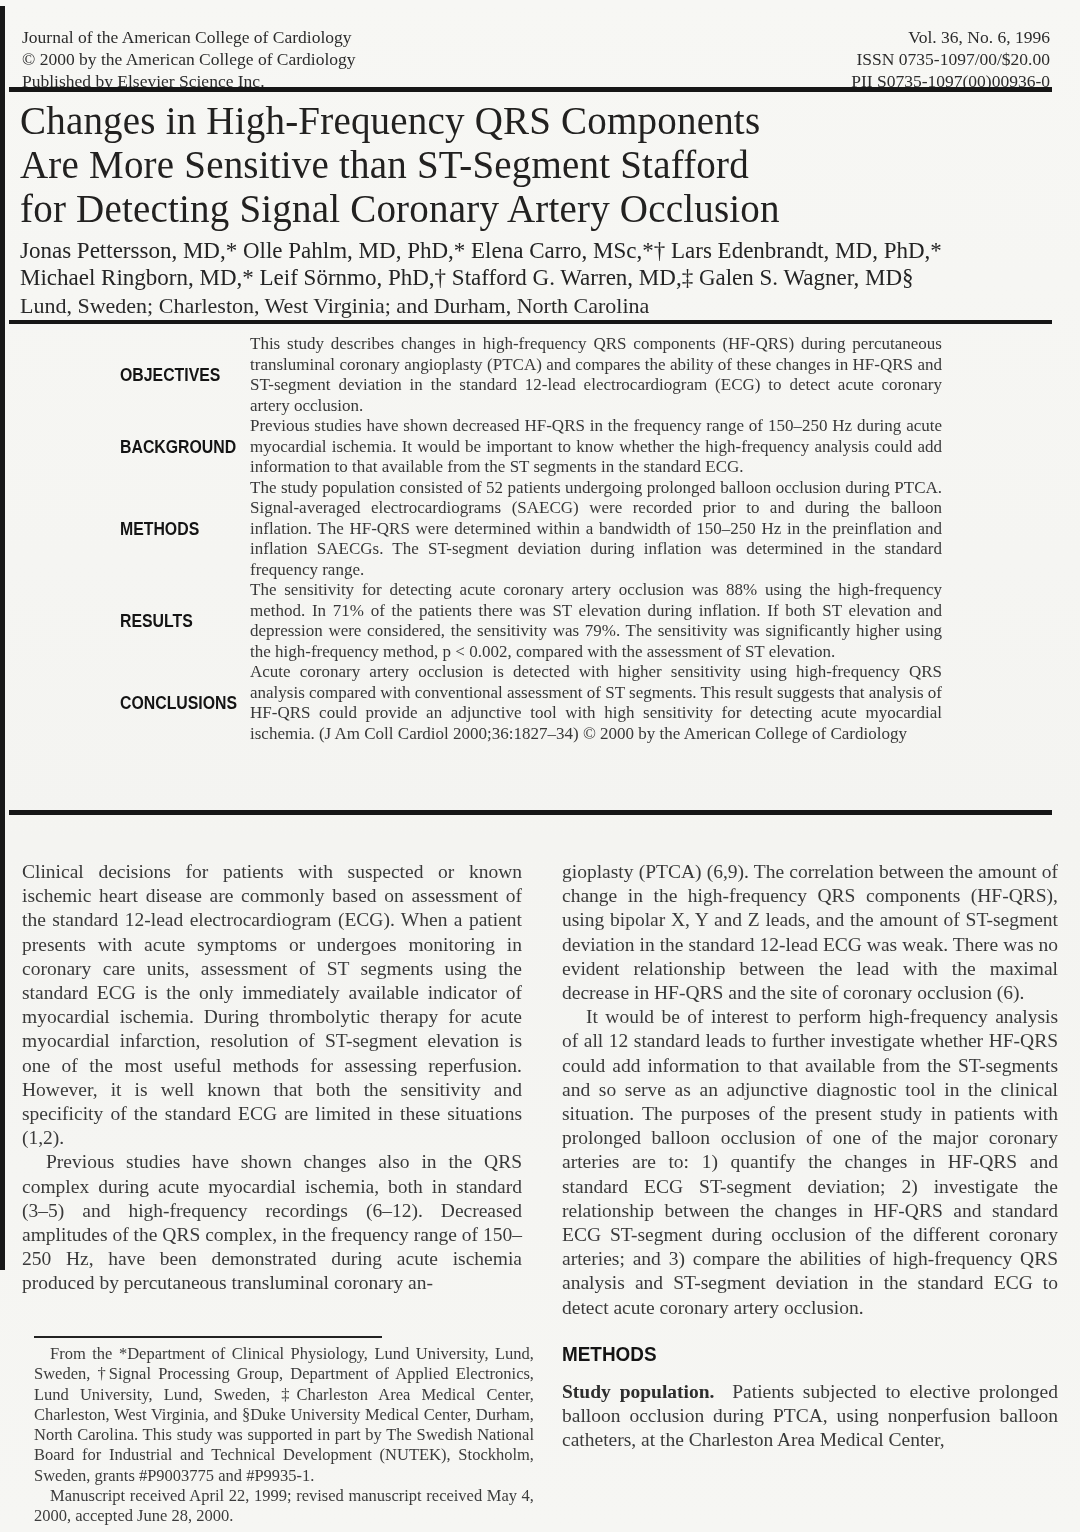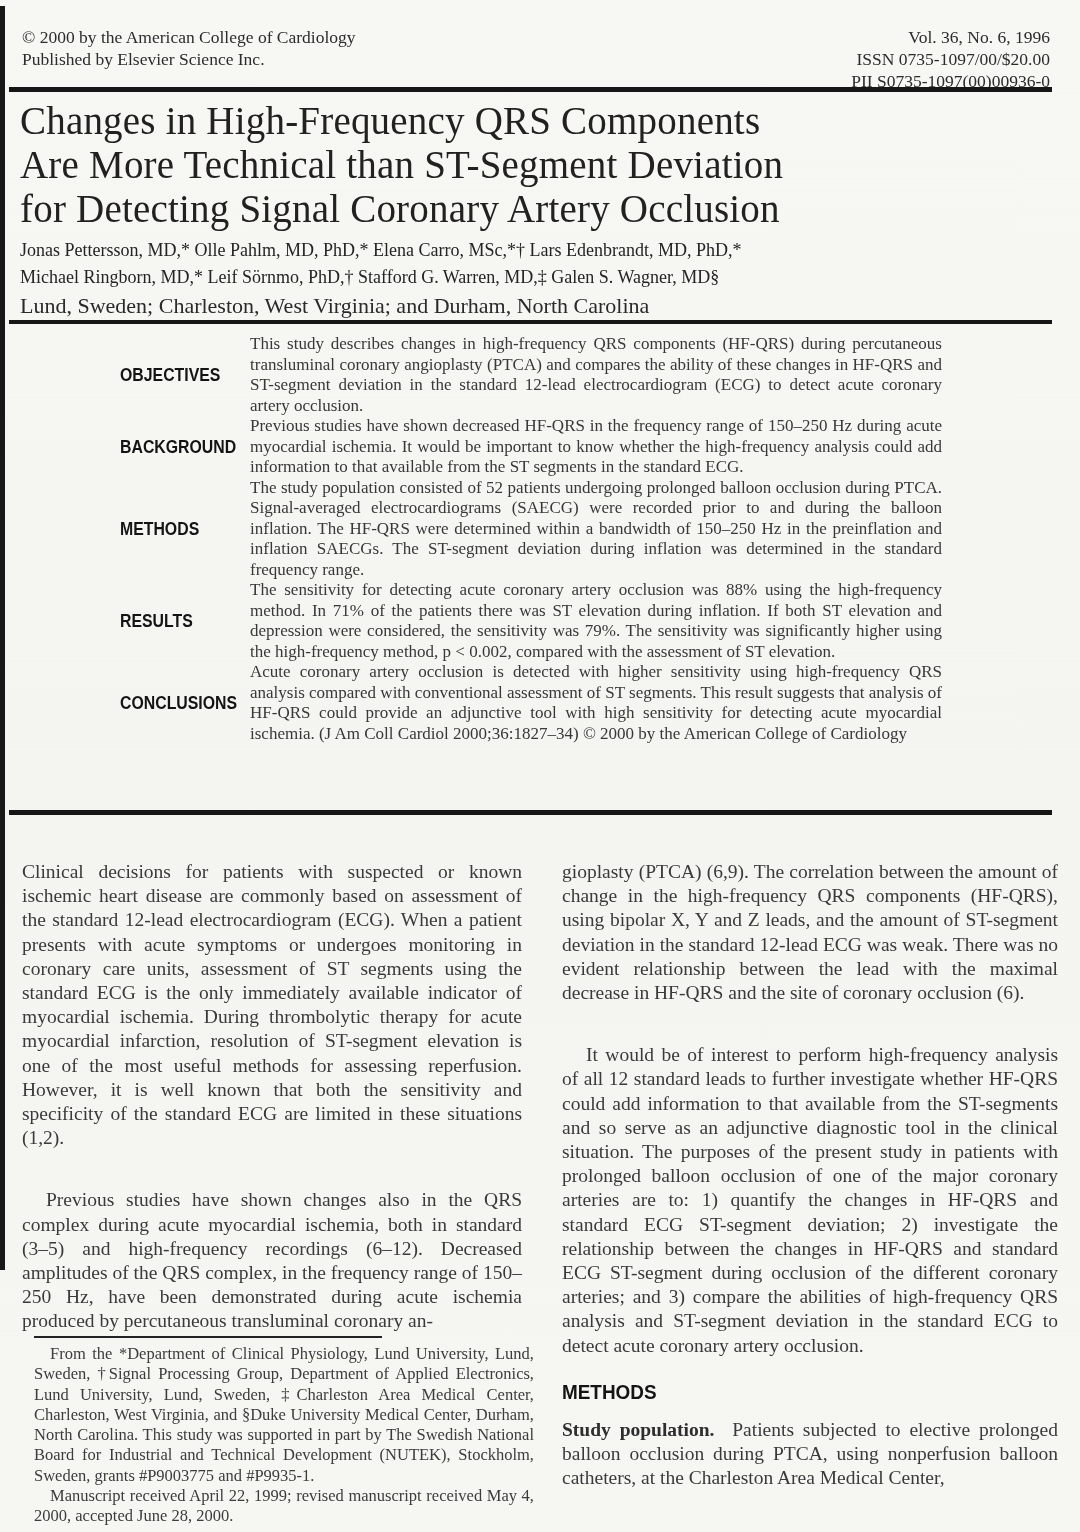--- a/index.html
+++ b/index.html
@@ -42,21 +42,21 @@
     position: absolute;
     top: 99px; left: 20px; right: 20px;
     font-size: 39px;
     line-height: 44px;
     color: #222120;
     letter-spacing: 0.2px;
   }
   .authors {
     position: absolute;
     top: 237px; left: 20px; right: 20px;
-    font-size: 18px;
+    font-size: 23px;
     line-height: 27px;
     color: #242424;
   }
   .affiliation {
     position: absolute;
     top: 293px; left: 20px; right: 20px;
     font-size: 22px;
     color: #2a2a2a;
   }
   .abstract {
@@ -91,21 +91,21 @@
     display: grid;
     grid-template-columns: 500px 496px;
     column-gap: 40px;
   }
   .col p {
     font-size: 19.5px;
     line-height: 24.2px;
     text-align: justify;
     color: #3a3a3a;
   }
-  .col p.indent { text-indent: 24px; margin-top: 38px; }
+  .col p.indent { text-indent: 24px; }
   .methods-heading {
     font-family: "Liberation Sans", sans-serif;
     font-weight: 700;
     font-size: 21px;
     color: #141414;
     margin-top: 22px;
     margin-bottom: 14px;
     transform: scaleX(0.9);
     transform-origin: 0 50%;
   }
@@ -131,35 +131,36 @@
 </style>
 </head>
 <body>
 
 <div class="page">
 
   <div class="scan-bar"></div>
 
   <div class="jheader">
     <div class="left">
+      <div>Journal of the American College of Cardiology</div>
       <div>© 2000 by the American College of Cardiology</div>
       <div>Published by Elsevier Science Inc.</div>
     </div>
     <div class="right">
       <div>Vol. 36, No. 6, 1996</div>
       <div>ISSN 0735-1097/00/$20.00</div>
       <div>PII S0735-1097(00)00936-0</div>
     </div>
   </div>
 
   <div class="rule rule-top"></div>
 
   <div class="article-title">
     <div>Changes in High-Frequency QRS Components</div>
-    <div>Are More Technical than ST-Segment Deviation</div>
+    <div>Are More Sensitive than ST-Segment Stafford</div>
     <div>for Detecting Signal Coronary Artery Occlusion</div>
   </div>
 
   <div class="authors">
     <div>Jonas Pettersson, MD,* Olle Pahlm, MD, PhD,* Elena Carro, MSc,*† Lars Edenbrandt, MD, PhD,*</div>
     <div>Michael Ringborn, MD,* Leif Sörnmo, PhD,† Stafford G. Warren, MD,‡ Galen S. Wagner, MD§</div>
   </div>
 
   <div class="affiliation">Lund, Sweden; Charleston, West Virginia; and Durham, North Carolina</div>
 

